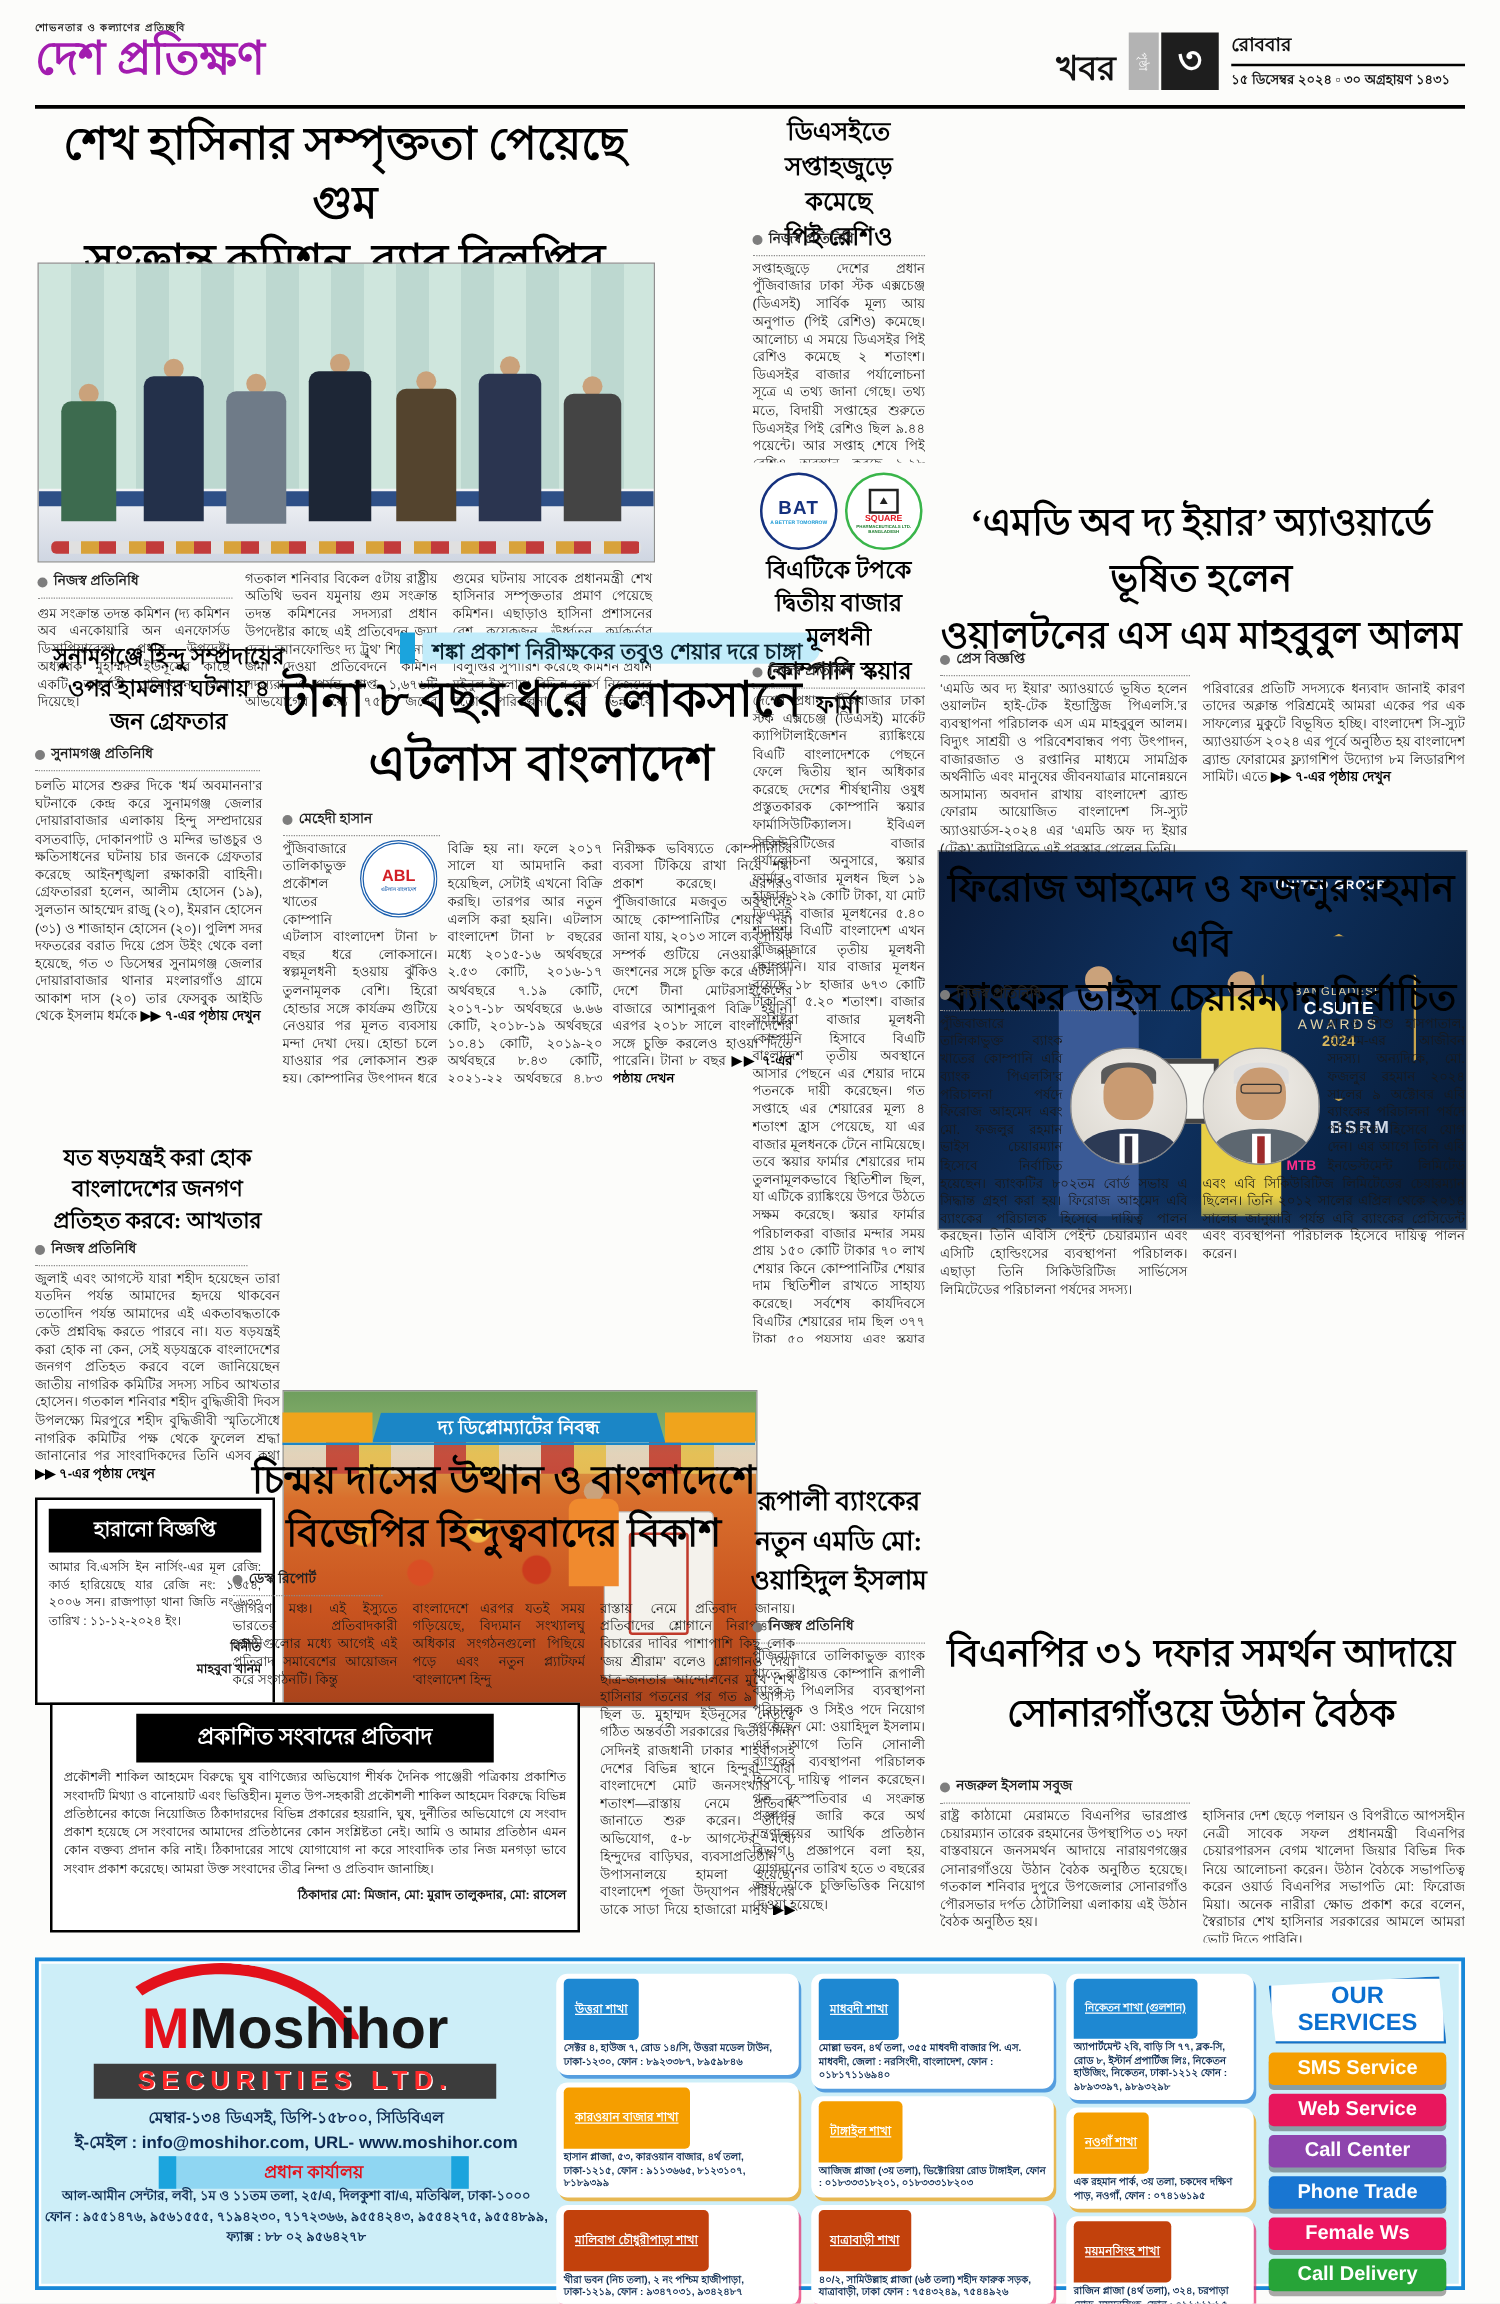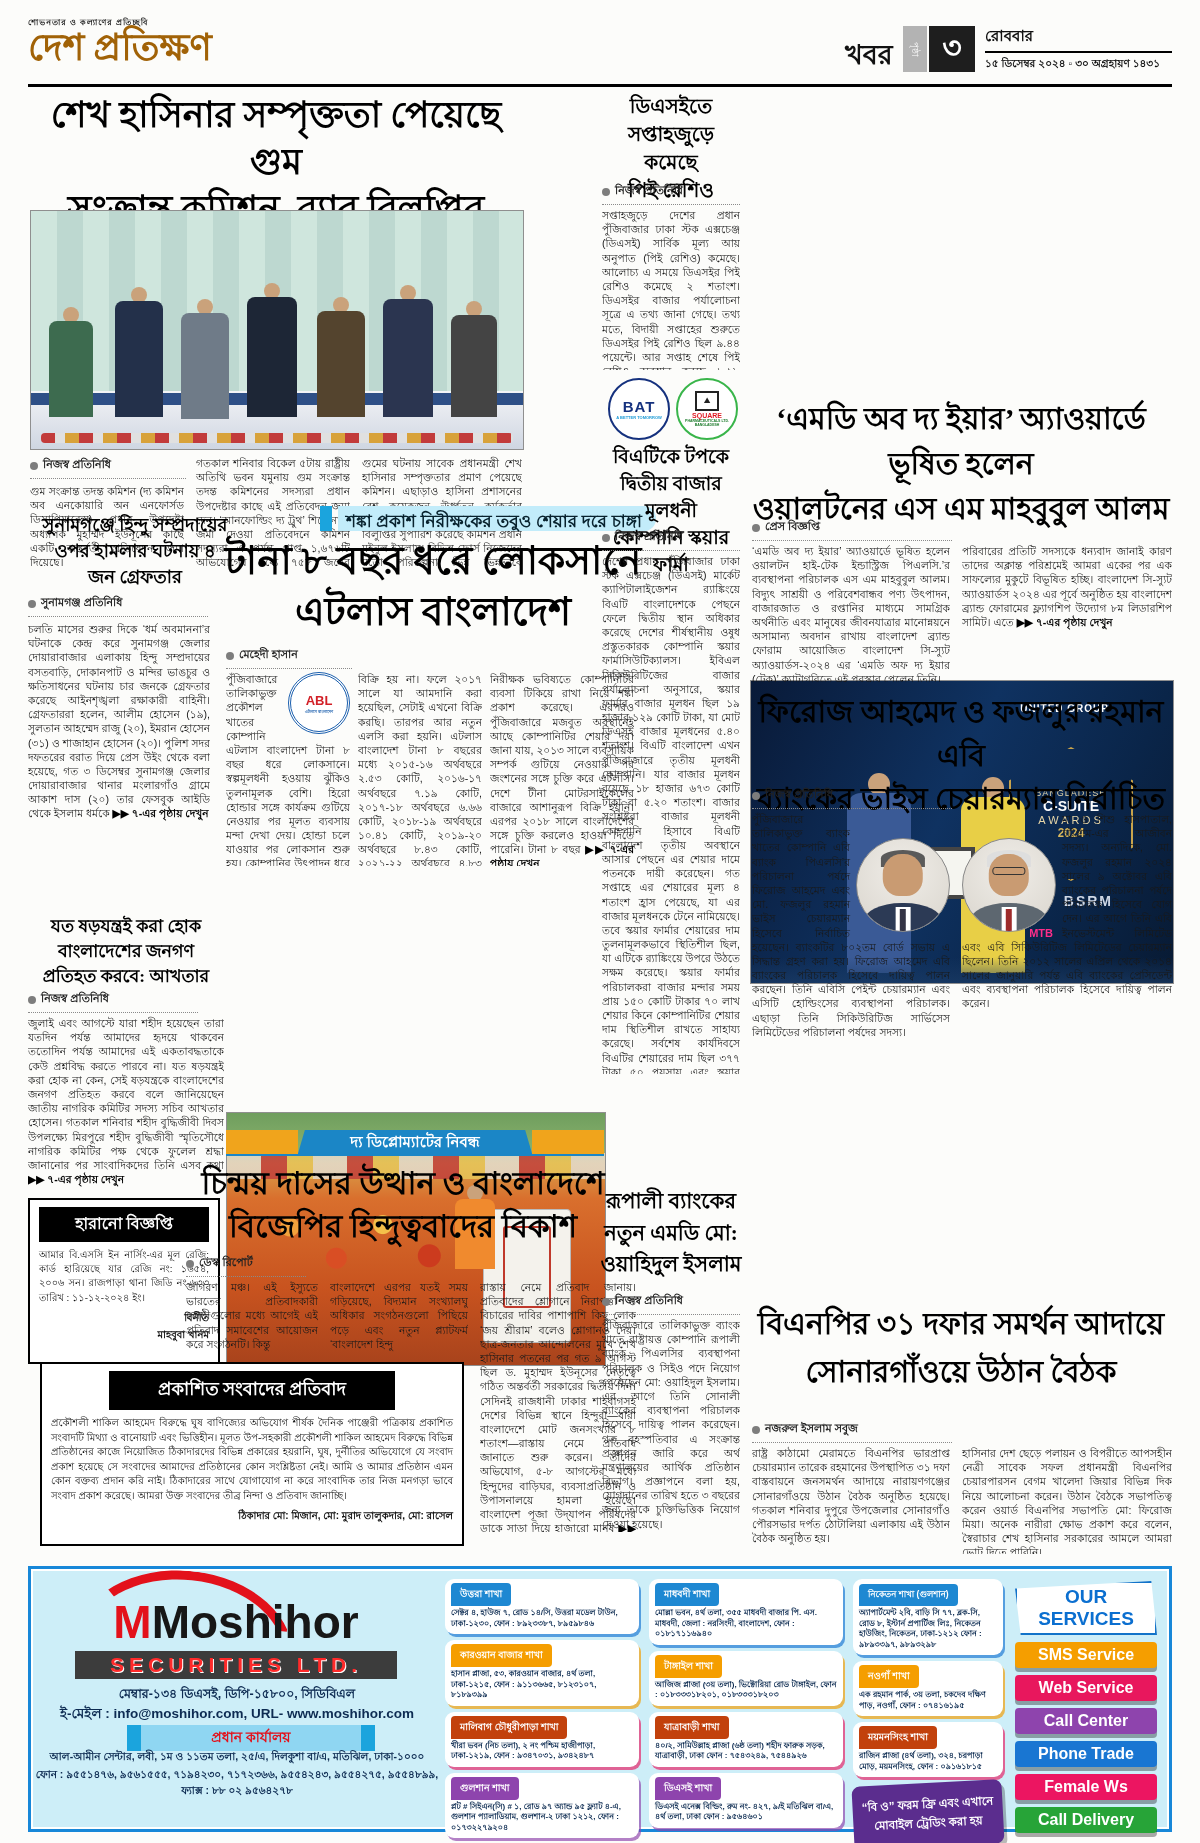--- a/index.html
+++ b/index.html
@@ -7,21 +7,21 @@
   .abs{position:absolute;}
   .hl{font-family:"Liberation Serif",serif;font-weight:800;color:#000;text-align:center;white-space:pre-line;}
   .byline{font-size:11px;font-weight:bold;color:#222;border-bottom:1px dotted #8a8a8a;padding-bottom:3px;display:flex;align-items:center;gap:5px;}
   .byline .dot{width:8px;height:8px;border-radius:50%;background:#7d7d7d;flex:0 0 auto;}
   .art{font-size:10.6px;line-height:1.34;text-align:justify;overflow:hidden;color:#191919;}
   .jump{font-weight:bold;color:#000;}
   .photo{border:1px solid #8f8f8f;overflow:hidden;position:relative;}
   .rule{background:#000;}
   
   .tagline{font-size:8px;letter-spacing:1px;font-weight:bold;color:#222;}
-  .paper-name{font-family:"Liberation Serif",serif;font-size:37px;font-weight:800;color:#a16207;line-height:1.05;}
+  .paper-name{font-family:"Liberation Serif",serif;font-size:37px;font-weight:800;color:#a21caf;line-height:1.05;}
   .khobor{font-family:"Liberation Serif",serif;font-size:27px;font-weight:800;}
   .ppbox{background:#b3b3b3;color:#fff;display:flex;align-items:center;justify-content:center;font-size:9px;writing-mode:vertical-rl;}
   .numbox{background:#1e1e1e;color:#fff;display:flex;align-items:center;justify-content:center;font-size:30px;font-weight:bold;}
   .weekday{font-size:15px;font-weight:800;border-bottom:2px solid #000;padding-bottom:2px;}
   .dateline{font-size:10.5px;font-weight:bold;padding-top:3px;}
   
   .kicker{display:inline-flex;align-items:stretch;font-size:17px;font-weight:800;color:#08222e;}
   .kicker .sq{width:12px;background:#1ba4dd;margin-right:6px;}
   .kicker .kt{background:#c2ecfa;padding:2px 14px 2px 8px;border-radius:0 12px 12px 0;}
   
@@ -56,21 +56,21 @@
   .atl small{font-size:4px;color:#1b5fae;display:block;}
   
   #ad{border:3px solid #1787d8;background:#cdeef8;box-shadow:inset 0 0 0 2px #fff;}
   .brand{font-size:46px;font-weight:800;color:#171717;letter-spacing:0;text-align:center;line-height:1;}
   .brand .mv{color:#e3111b;}
   .swoosh{position:absolute;width:200px;height:70px;border:9px solid transparent;border-top:9px solid #e3111b;border-radius:50% 50% 0 0/90% 90% 0 0;transform:rotate(6deg);}
   .securities{background:#3c3c3c;color:#ff2a2a;font-weight:800;font-size:21px;letter-spacing:5px;text-align:center;padding:2px 0;text-shadow:1px 1px 0 #fff;}
   .adline{font-weight:700;color:#0d2b52;text-align:center;}
   .holabel{background:#8fd6f2;color:#e3111b;font-weight:800;font-size:14px;text-align:center;padding:1px 0;border-left:14px solid #1ba4dd;border-right:14px solid #1ba4dd;}
   .branch{background:#fff;border-radius:9px;padding:4px 6px 5px 6px;margin-bottom:6px;}
-  .branch .bh{display:inline-block;color:#fff;font-weight:800;font-size:9.5px;padding:4px 9px;border-radius:4px 4px 4px 0;margin-bottom:2px;}
+  .branch .bh{display:inline-block;color:#fff;font-weight:800;font-size:9.5px;padding:17px 9px;border-radius:4px 4px 4px 0;margin-bottom:2px;text-decoration:underline;}
   .branch .bt{font-size:8px;line-height:1.32;font-weight:bold;color:#0b2a50;}
   .sh-blue{box-shadow:2px 3px 0 #1976d2aa;} .hd-blue{background:#1e88d2;}
   .sh-orange{box-shadow:2px 3px 0 #f59e00aa;} .hd-orange{background:#f59e00;}
   .sh-pink{box-shadow:2px 3px 0 #e91e63aa;} .hd-pink{background:#c2410c;}
   .sh-purple{box-shadow:2px 3px 0 #8e44adaa;} .hd-purple{background:#8e44ad;}
   .svc-head{background:#fff;border:2px solid #1273c9;color:#0b6fd0;font-weight:800;font-size:19px;text-align:center;padding:3px 0;clip-path:polygon(0 14%,96% 0,100% 100%,4% 100%);box-shadow:3px 4px 0 #00000066;}
   .svc{color:#fff;font-weight:800;font-size:16px;text-align:center;padding:4px 0;border-radius:4px;box-shadow:0 4px 0 #00000055;margin-top:7px;}
   .sv0{background:#f59e00;} .sv1{background:#e8175d;} .sv2{background:#8e44ad;} .sv3{background:#1976d2;} .sv4{background:#ec1561;} .sv5{background:#27a438;}
   .ribbon{background:#5b2d8e;color:#fff;font-weight:800;font-size:11.5px;text-align:center;display:flex;align-items:center;justify-content:center;transform:rotate(-3deg);border-radius:8px;padding:6px;box-shadow:3px 4px 0 #00000044;}
   

